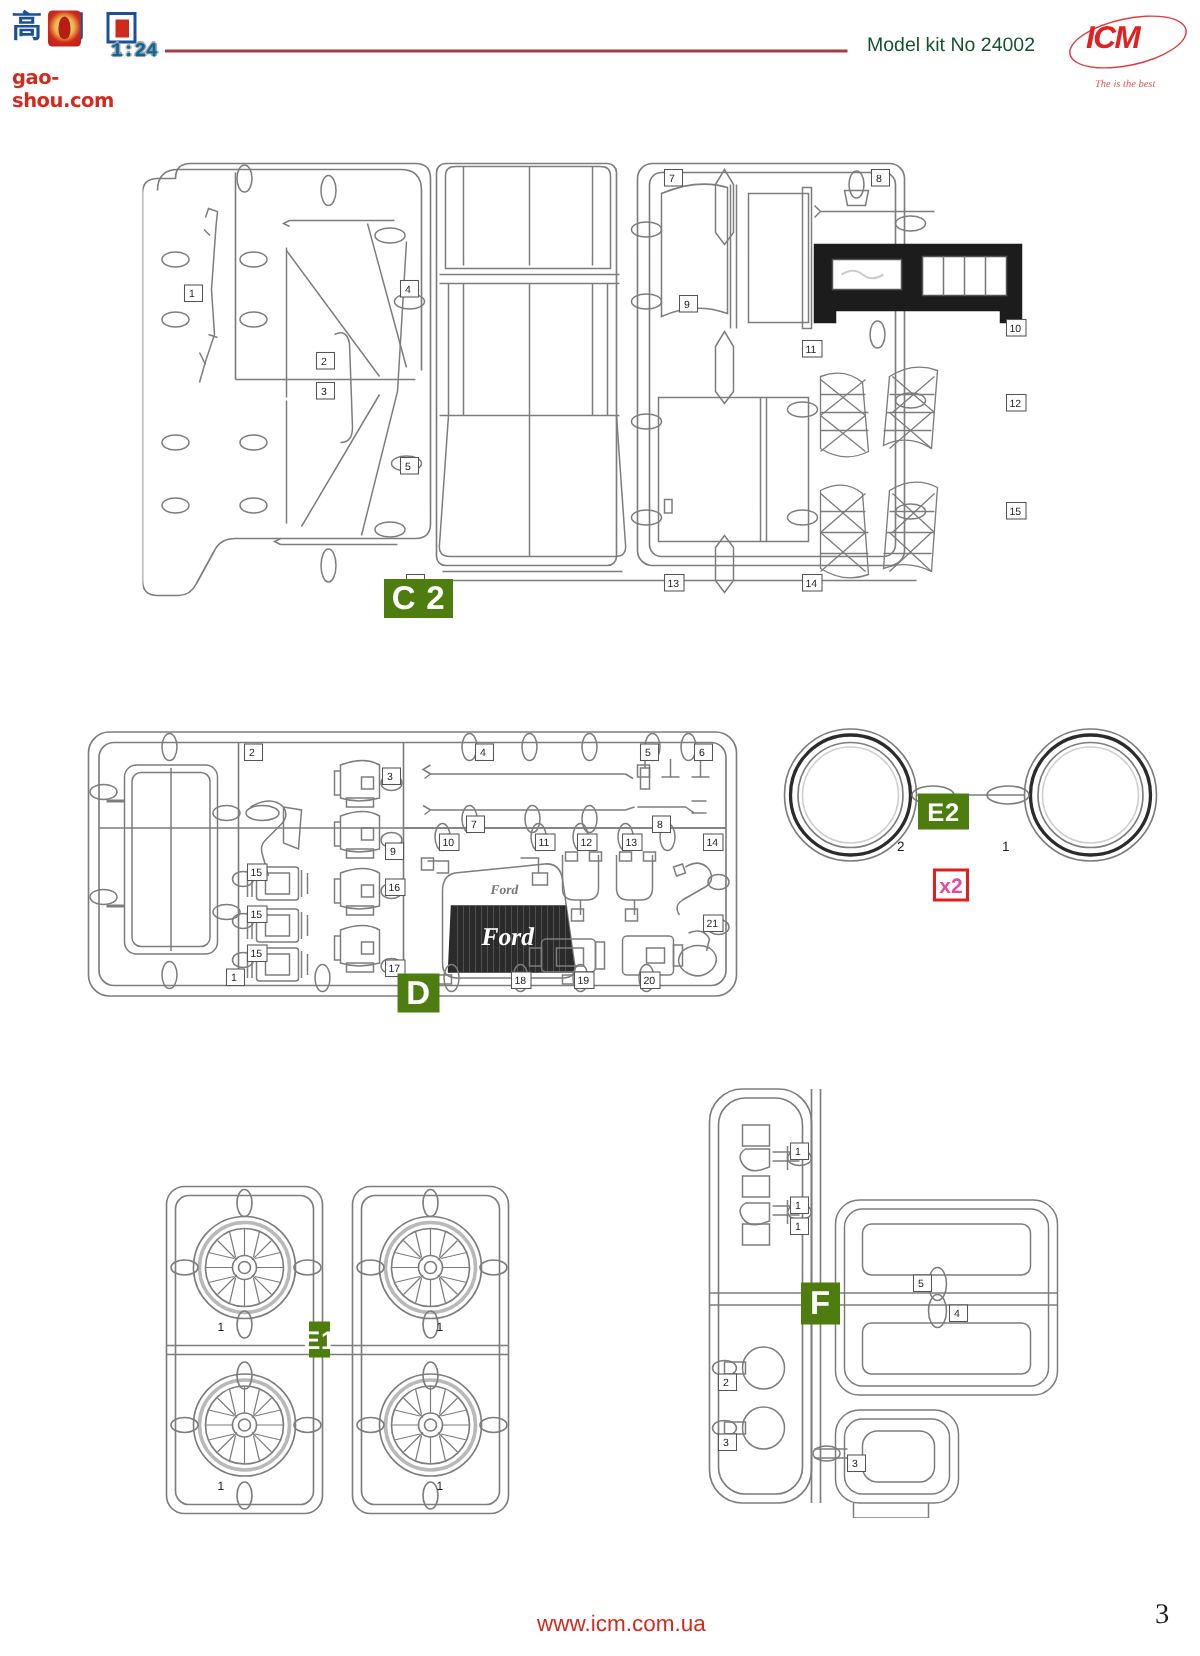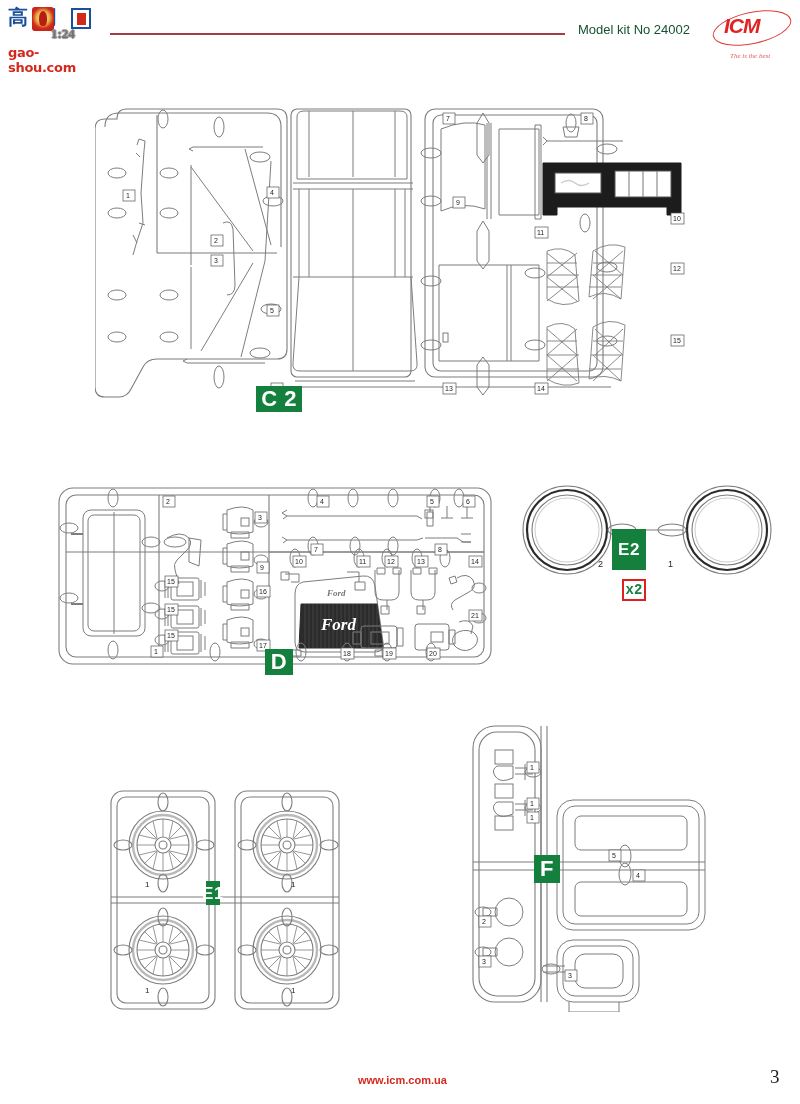--- a/index.html
+++ b/index.html
@@ -69,26 +69,26 @@
     position: absolute;
     left: 0; top: 39px;
     font-size: 13px;
     font-weight: bold;
     color: #d42a1e;
     letter-spacing: -0.3px;
     font-family: "DejaVu Sans", sans-serif;
   }
   .gs-scale {
     position: absolute;
-    left: 43px; top: 20px;
+    left: 66px; top: 20px;
     font-size: 13px;
     font-weight: bold;
-    color: #737373;
+    color: #0369a1;
     text-shadow: 0 0 2px #888, 1px 0 0 #aaa, -1px 0 0 #aaa, 0 1px 0 #aaa, 0 -1px 0 #aaa;
-    font-family: Liberation Serif, serif;
+    font-family: Liberation Mono, monospace;
   }
   .header-rule {
     position: absolute;
     left: 110px; top: 33px;
     width: 455px; height: 2px;
     background: #a63c44;
   }
   .kit-no {
     position: absolute;
     left: 578px; top: 22px;
@@ -128,66 +128,66 @@
     font-style: italic;
     color: #e05a5a;
     font-family: "Liberation Serif", serif;
     margin-top: 16px;
   }
 
   
   .footer-url {
     position: absolute;
     left: 358px; top: 1074px;
-    font-size: 11px;
-    font-weight: bold;
+    font-size: 15px;
+    font-weight: normal;
     color: #d42a1e;
     font-family: "Liberation Sans", sans-serif;
   }
   .footer-page {
     position: absolute;
     left: 770px; top: 1066px;
     font-size: 19px;
     color: #1d1d1d;
     font-family: "Liberation Serif", serif;
   }
 
   
   .sprue { position: absolute; }
   .sprue svg { display: block; }
 
   
   .sprue-label {
     position: absolute;
-    background: #15803d;
+    background: #4d7c0f;
     color: #ffffff;
     font-weight: bold;
     font-family: "Liberation Sans", sans-serif;
     display: flex;
     align-items: center;
     justify-content: center;
     letter-spacing: 0.5px;
     line-height: 1;
   }
   .lbl-c2 { left: 256px; top: 386px; width: 46px; height: 26px; font-size: 22px; }
   .lbl-d  { left: 265px; top: 649px; width: 28px; height: 26px; font-size: 22px; }
-  .lbl-e2 { left: 612px; top: 529px; width: 34px; height: 41px; font-size: 17px; }
+  .lbl-e2 { left: 612px; top: 529px; width: 34px; height: 24px; font-size: 17px; }
   .lbl-e1 { left: 206px; top: 881px; width: 14px; height: 24px; font-size: 17px; }
   .lbl-f  { left: 534px; top: 855px; width: 26px; height: 28px; font-size: 22px; }
 
   .qty-badge {
     position: absolute;
     left: 622px; top: 579px;
     width: 24px; height: 22px;
     border: 2px solid #e01f1f;
-    color: #15803d;
+    color: #ec4899;
     background: #ffffff;
     font-size: 14px;
     font-weight: bold;
-    font-family: Liberation Mono, monospace;
+    font-family: Liberation Sans, sans-serif;
     display: flex;
     align-items: center;
     justify-content: center;
     box-sizing: border-box;
   }
 </style>
 </head>
 <body>
 
 <div class="header">

